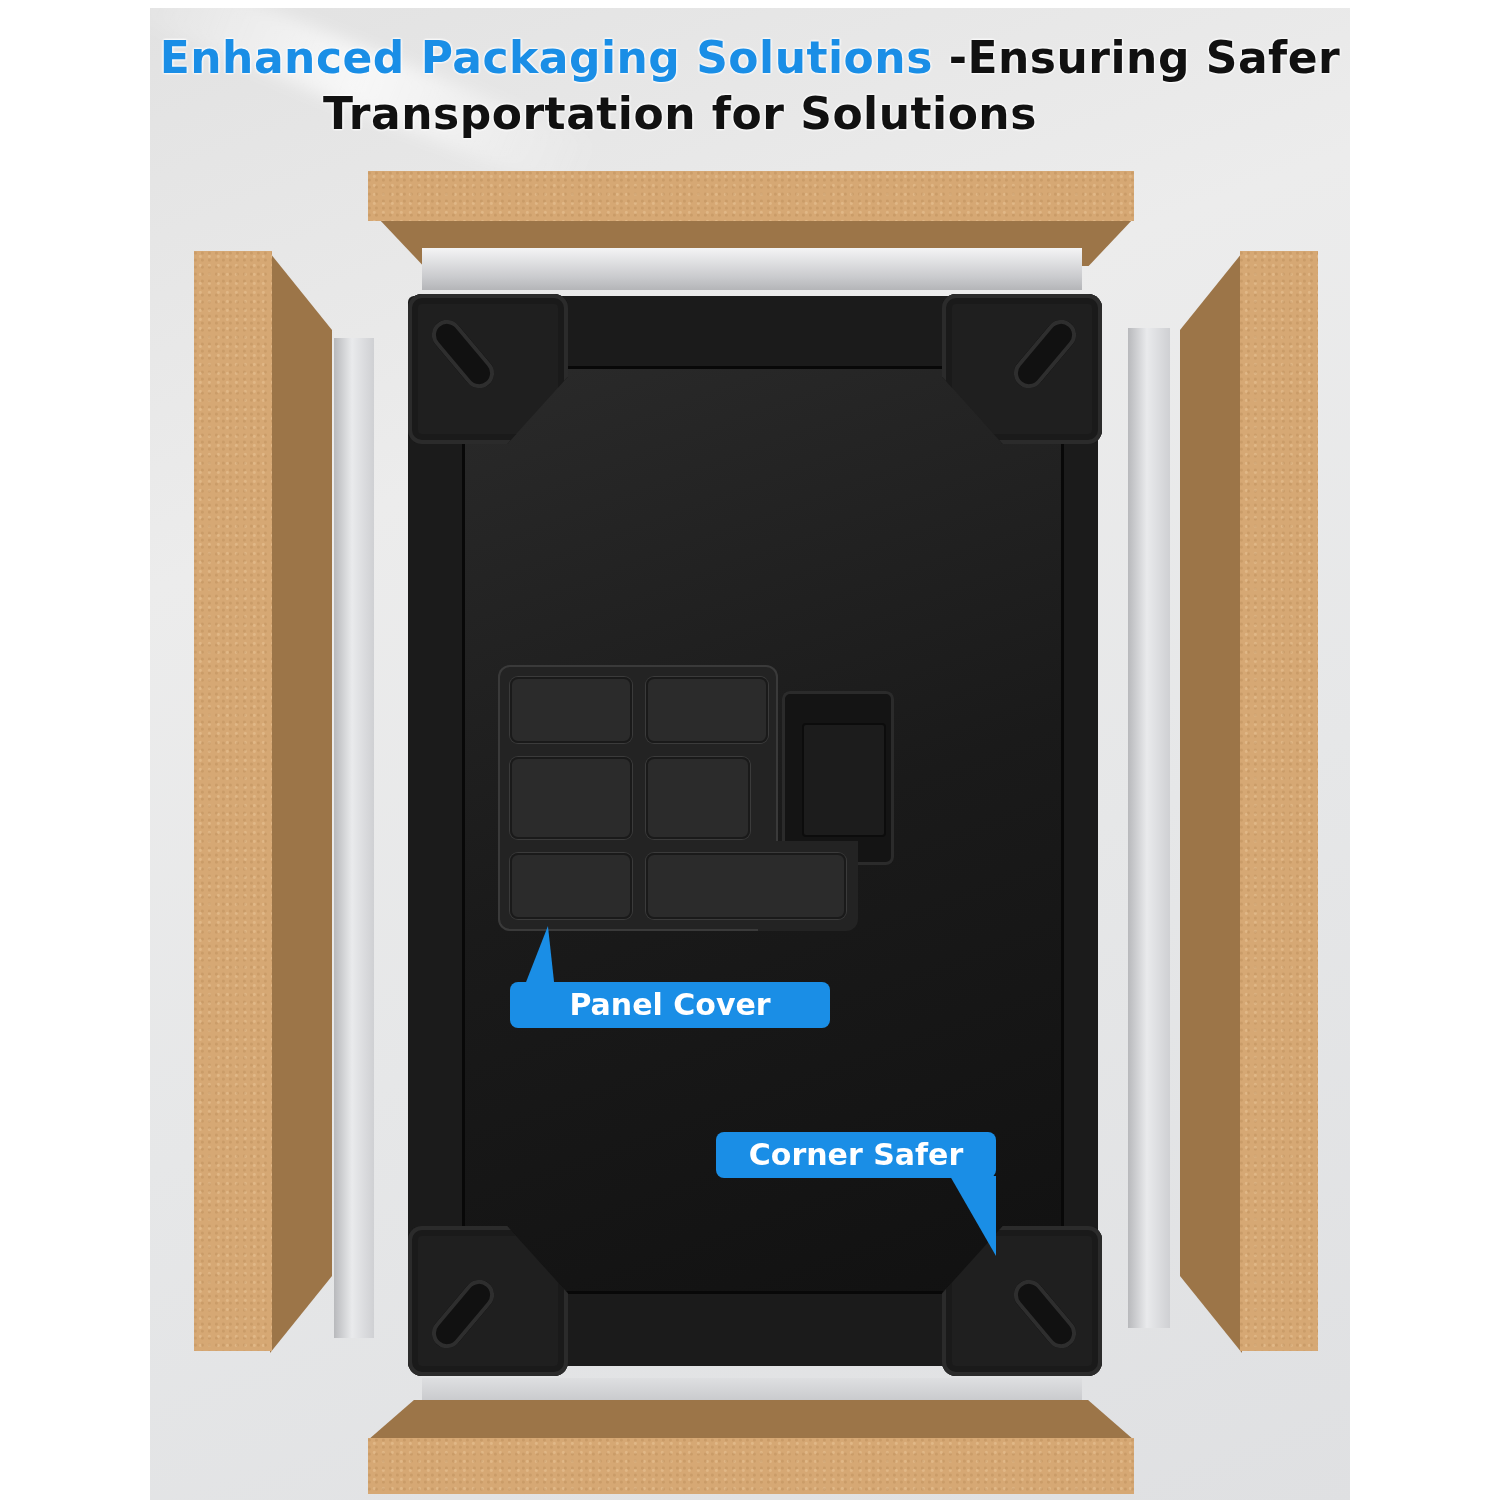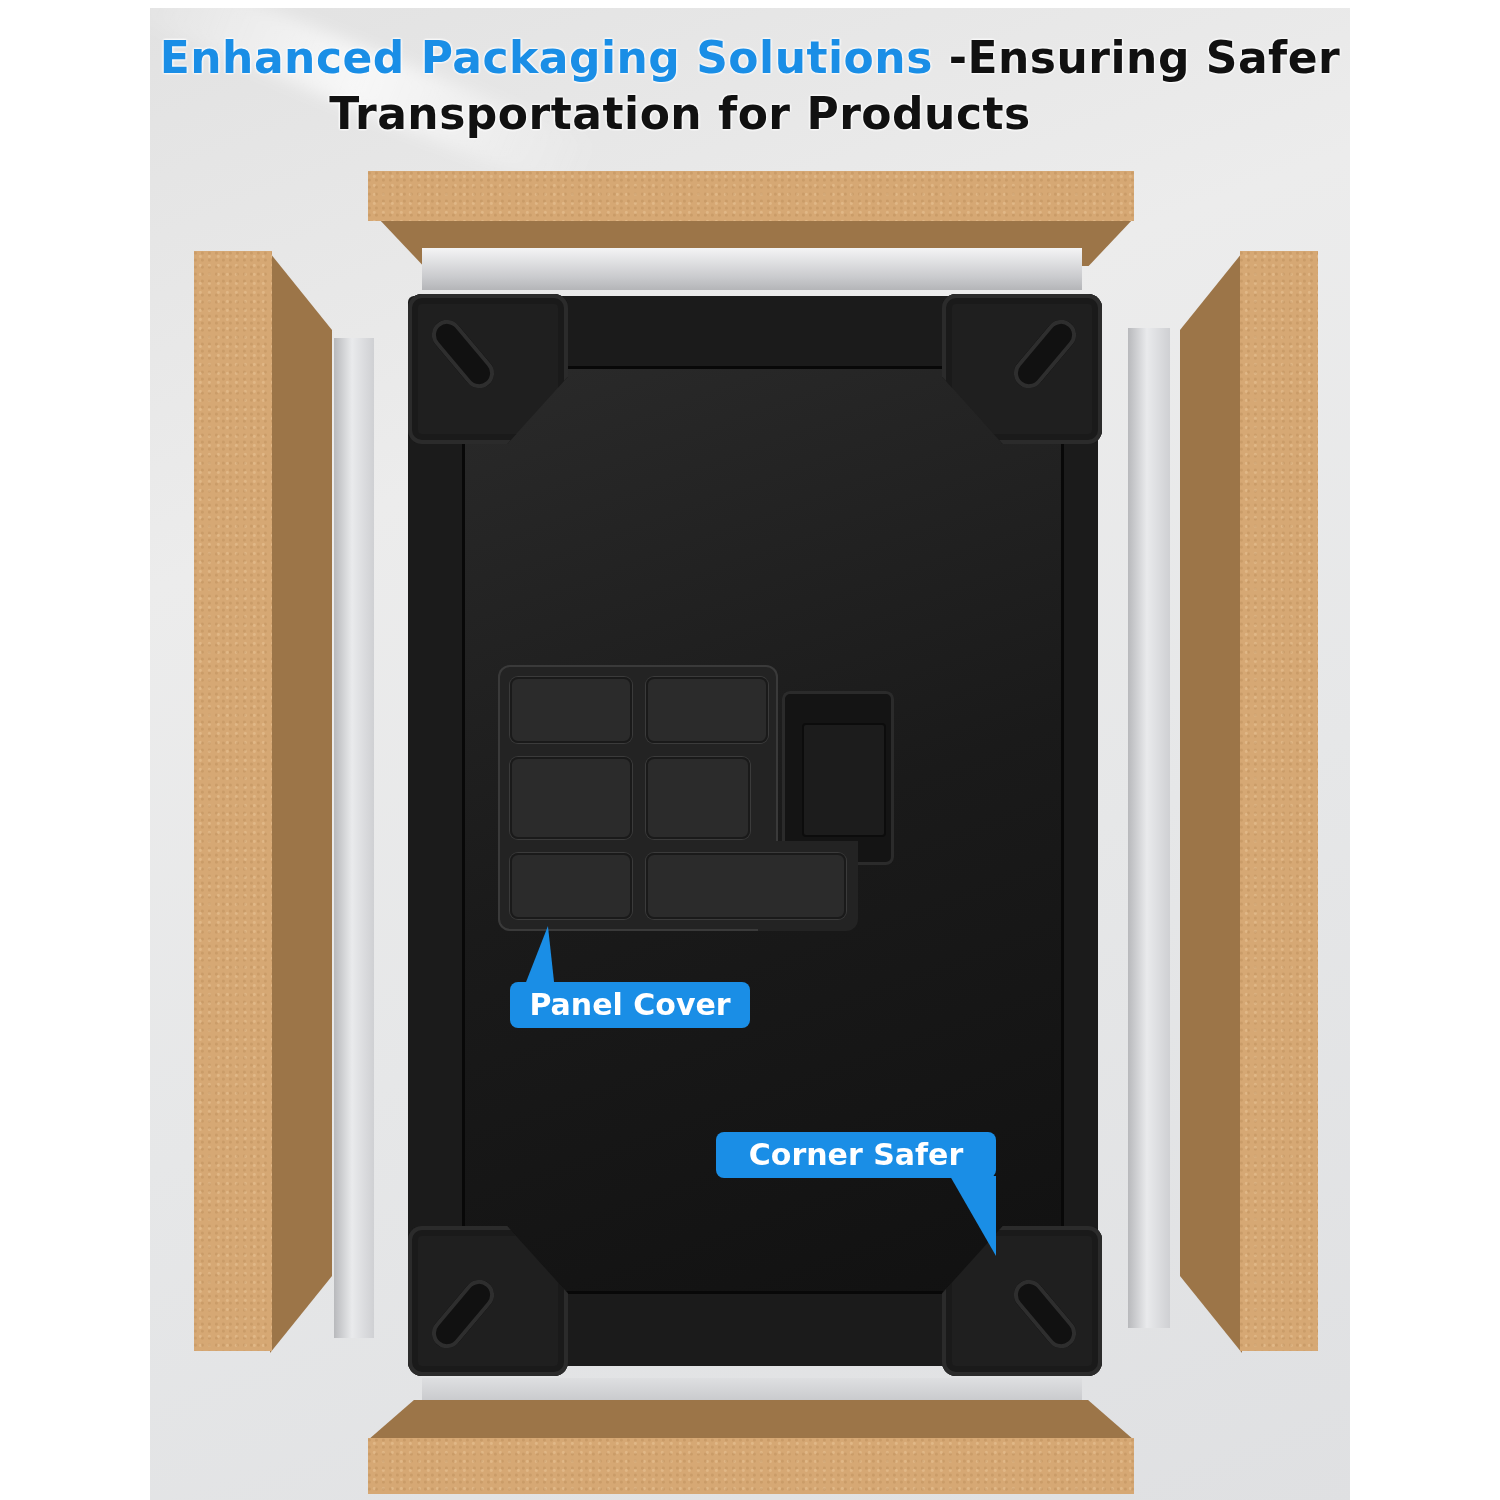--- a/index.html
+++ b/index.html
@@ -45,21 +45,21 @@
 </head>
 <body>
 
 <div class="canvas">
   <div class="glare"></div>
 
   <div class="title">
     <span class="l1">
       <span class="blue">Enhanced Packaging Solutions</span><span class="black"> -Ensuring Safer</span>
     </span>
-    <span class="l2">Transportation for Products</span>
+    <span class="l2">Transportation for Solutions</span>
   </div>
 
   <div class="board-edge" style="left:228px;top:210px;width:756px;height:48px;clip-path:polygon(0 0,100% 0,94% 100%,6% 100%);"></div>
   <div class="board" style="left:218px;top:163px;width:766px;height:50px;"></div>
   <div class="foam" style="left:272px;top:240px;width:660px;height:42px;background:linear-gradient(180deg,#f4f4f5,#c9cacd 70%,#b4b5b8);"></div>
 
   <div class="board-edge" style="left:120px;top:245px;width:62px;height:1100px;clip-path:polygon(0 0,100% 7%,100% 93%,0 100%);"></div>
   <div class="board" style="left:44px;top:243px;width:78px;height:1100px;"></div>
   <div class="foam" style="left:184px;top:330px;width:40px;height:1000px;"></div>
 
@@ -102,21 +102,21 @@
     <div class="ext"></div>
     <div class="cell" style="left:12px;top:12px;width:122px;height:66px;"></div>
     <div class="cell" style="left:148px;top:12px;width:122px;height:66px;"></div>
     <div class="cell" style="left:12px;top:92px;width:122px;height:82px;"></div>
     <div class="cell" style="left:148px;top:92px;width:104px;height:82px;"></div>
     <div class="cell" style="left:12px;top:188px;width:122px;height:66px;"></div>
     <div class="cell" style="left:148px;top:188px;width:200px;height:66px;"></div>
   </div>
 
   <div class="callout-tail" style="left:380px;top:918px;border-left:14px solid transparent;border-right:14px solid transparent;border-bottom:56px solid #1a8ee6;transform:skewX(-8deg);"></div>
-  <div class="callout" style="left:360px;top:974px;width:240px;text-align:center;">
+  <div class="callout" style="left:360px;top:974px;width:320px;text-align:center;">
     <span>Panel Cover</span>
   </div>
 
   <div class="callout" style="left:566px;top:1124px;width:280px;">
     <span>Corner Safer</span>
   </div>
   <div class="callout-tail" style="left:800px;top:1168px;width:46px;height:80px;background:#1a8ee6;clip-path:polygon(0 0,100% 0,100% 100%);"></div>
 </div>
 
 </body></html>

